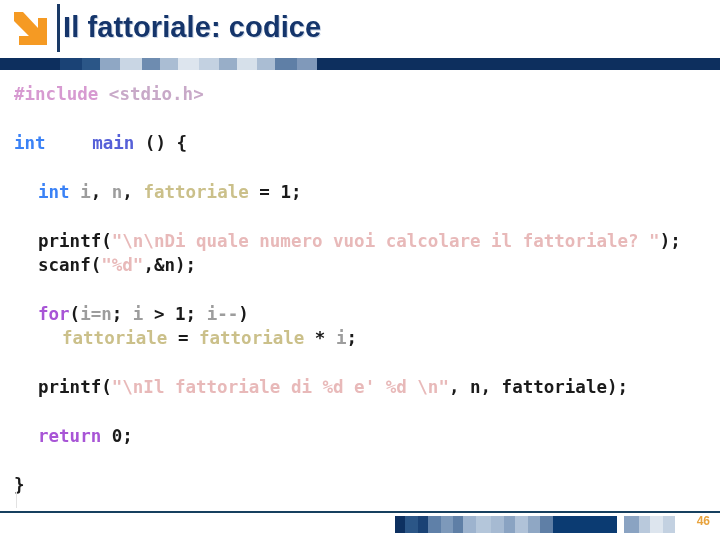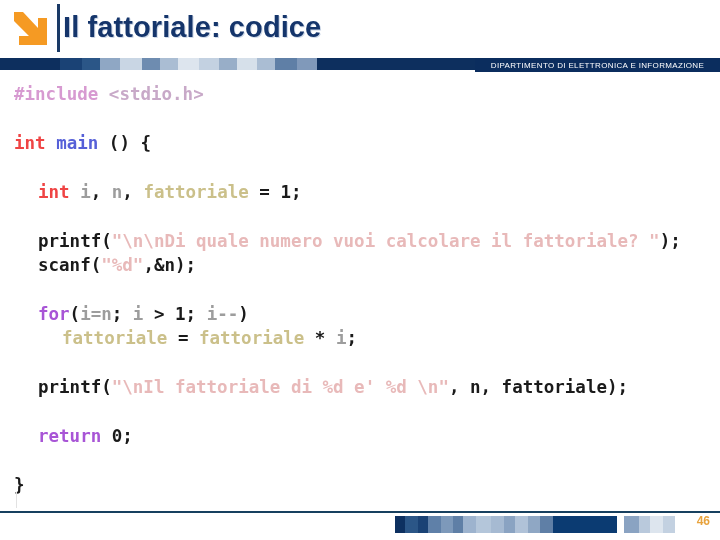--- a/index.html
+++ b/index.html
@@ -147,22 +147,22 @@
   .code-line {
     position: absolute;
     left: 0;
     white-space: pre;
     font-weight: bold;
   }
 
   
   .t-pre    { color: #d79ad1; }
   .t-hdr    { color: #c8a9c8; }
-  .t-type   { color: #ef4444; }
-  .t-fn     { color: #5660d8; }
+  .t-type   { color: #3b82f6; }
+  .t-fn     { color: #5660d8; margin-left: 36px; }
   .t-var    { color: #cbc08a; }
   .t-plain  { color: #1a1a1a; }
   .t-gray   { color: #9d9d9d; }
   .t-ctrl   { color: #a855d6; }
   .t-str    { color: #e8b9b9; }
   .t-num    { color: #1a1a1a; }
 
   
   .footer-rule {
     position: absolute;
@@ -228,21 +228,20 @@
       <div class="seg" style="width: 22px; background: rgb(221, 229, 238);"></div>
       <div class="seg" style="width: 20px; background: rgb(195, 209, 225);"></div>
       <div class="seg" style="width: 18px; background: rgb(152, 174, 200);"></div>
       <div class="seg" style="width: 20px; background: rgb(214, 224, 234);"></div>
       <div class="seg" style="width: 18px; background: rgb(170, 189, 211);"></div>
       <div class="seg" style="width: 22px; background: rgb(95, 127, 166);"></div>
       <div class="seg" style="width: 20px; background: rgb(128, 153, 186);"></div>
       <div class="seg" style="width: 404px; background: rgb(13, 47, 94);"></div>
     </div>
 
-  <div class="dept-bar">DIPARTIMENTO DI ELETTRONICA E INFORMAZIONE</div>
 
   <div class="code-area" id="code-area"><div class="code-line" style="top: 6px; left: 14px;"><span class="t-pre">#include</span><span class="t-plain"> </span><span class="t-hdr">&lt;stdio.h&gt;</span></div><div class="code-line" style="top: 55px; left: 14px;"><span class="t-type">int</span><span class="t-plain"> </span><span class="t-fn">main</span><span class="t-plain"> () {</span></div><div class="code-line" style="top: 104px; left: 38px;"><span class="t-type">int</span><span class="t-plain"> </span><span class="t-gray">i</span><span class="t-plain">, </span><span class="t-gray">n</span><span class="t-plain">, </span><span class="t-var">fattoriale</span><span class="t-plain"> = </span><span class="t-num">1</span><span class="t-plain">;</span></div><div class="code-line" style="top: 153px; left: 38px;"><span class="t-plain">printf(</span><span class="t-str">"\n\nDi quale numero vuoi calcolare il fattoriale? "</span><span class="t-plain">);</span></div><div class="code-line" style="top: 177px; left: 38px;"><span class="t-plain">scanf(</span><span class="t-str">"%d"</span><span class="t-plain">,&amp;n);</span></div><div class="code-line" style="top: 226px; left: 38px;"><span class="t-ctrl">for</span><span class="t-plain">(</span><span class="t-gray">i=n</span><span class="t-plain">; </span><span class="t-gray">i</span><span class="t-plain"> &gt; </span><span class="t-num">1</span><span class="t-plain">; </span><span class="t-gray">i--</span><span class="t-plain">)</span></div><div class="code-line" style="top: 250px; left: 62px;"><span class="t-var">fattoriale</span><span class="t-plain"> = </span><span class="t-var">fattoriale</span><span class="t-plain"> * </span><span class="t-gray">i</span><span class="t-plain">;</span></div><div class="code-line" style="top: 299px; left: 38px;"><span class="t-plain">printf(</span><span class="t-str">"\nIl fattoriale di %d e' %d \n"</span><span class="t-plain">, n, </span><span class="t-plain">fattoriale</span><span class="t-plain">);</span></div><div class="code-line" style="top: 348px; left: 38px;"><span class="t-ctrl">return</span><span class="t-plain"> </span><span class="t-num">0</span><span class="t-plain">;</span></div><div class="code-line" style="top: 397px; left: 14px;"><span class="t-plain">}</span></div></div>
 
   <div class="footer-rule"></div>
   <div class="footer-band" id="footer-band">
       <div class="seg" style="width: 12px; background: rgb(13, 48, 96);"></div>
       <div class="seg" style="width: 16px; background: rgb(43, 86, 135);"></div>
       <div class="seg" style="width: 12px; background: rgb(26, 66, 117);"></div>
       <div class="seg" style="width: 16px; background: rgb(95, 128, 168);"></div>
       <div class="seg" style="width: 14px; background: rgb(125, 153, 186);"></div>

